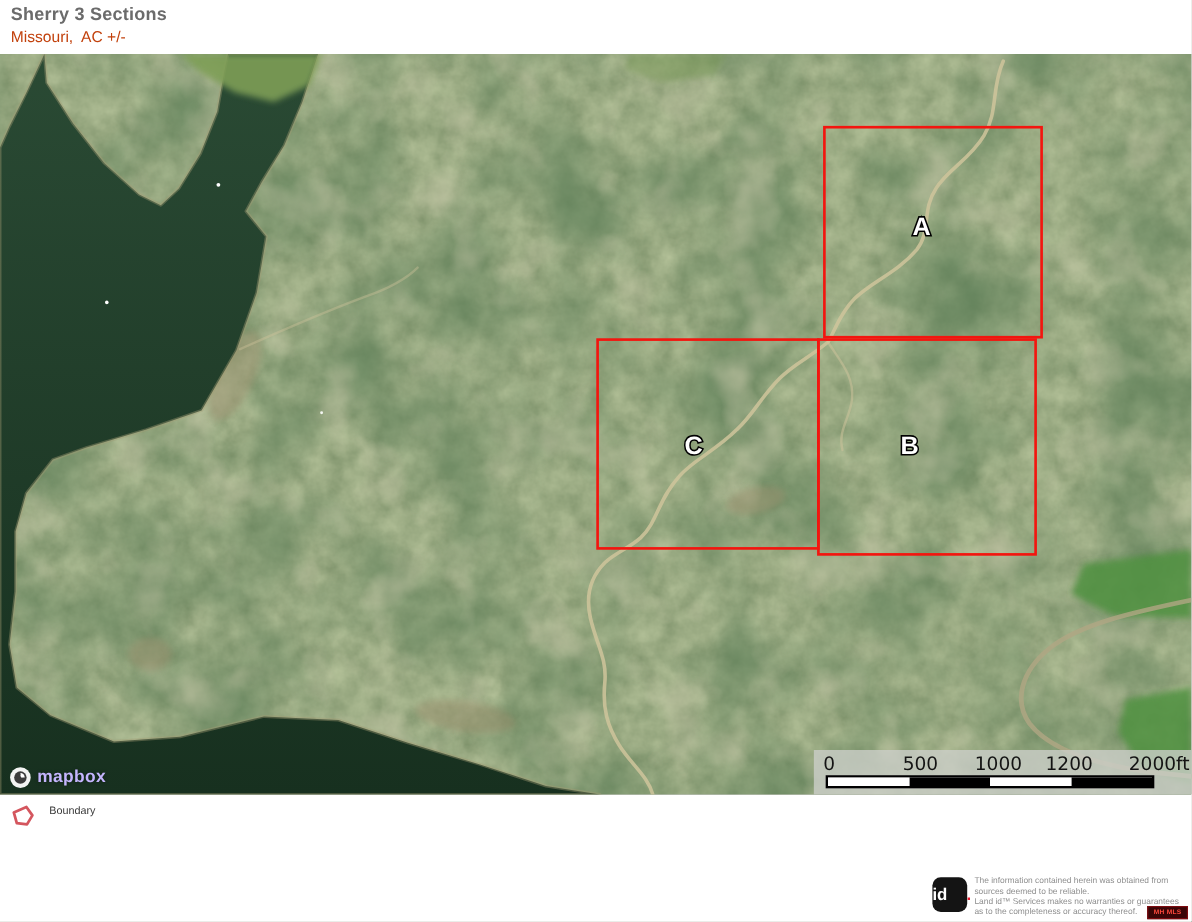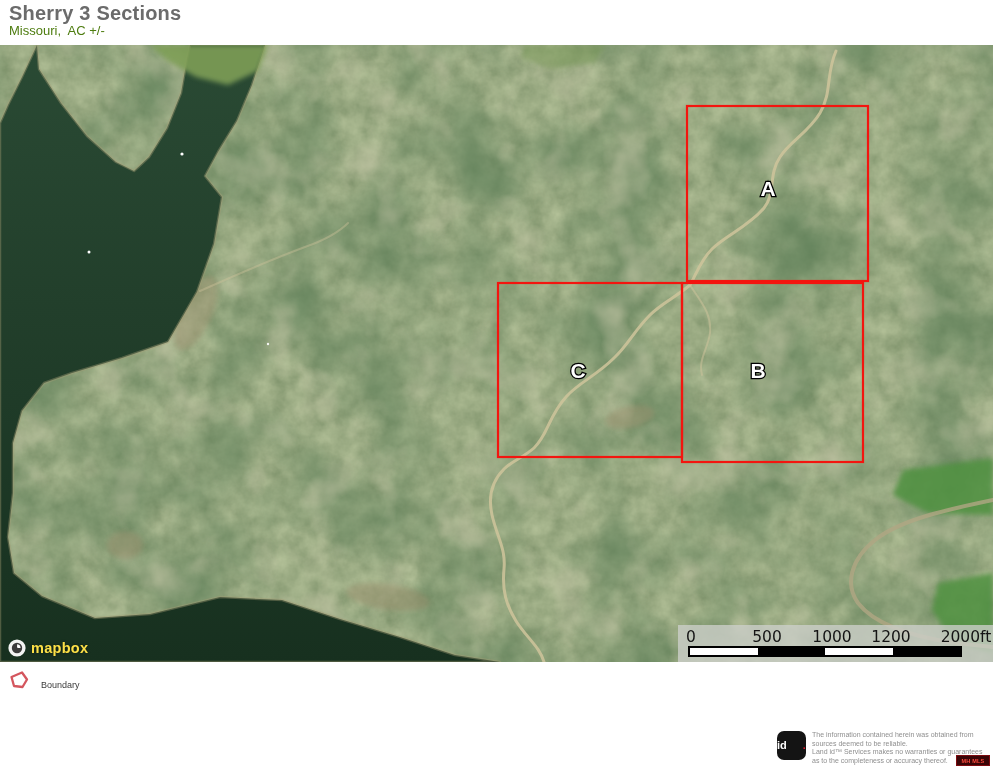--- a/index.html
+++ b/index.html
@@ -2,50 +2,50 @@
 <html><head>
 <meta charset="utf-8">
 <style>
   * { box-sizing: border-box; }
   html,body { margin:0; padding:0; background:#fff; }
   body { width:993px; height:768px; font-family:"Liberation Sans", sans-serif; }
   .page { position:relative; width:993px; height:768px; overflow:hidden; background:#fff; }
 
   
   .hdr { position:absolute; left:9px; top:4px; }
-  .hdr h1 { margin:0; font-size:20px; line-height:18px; font-weight:bold; color:#6b6b6b; letter-spacing:.2px; }
-  .hdr p  { margin:1px 0 0 0; font-size:13px; line-height:16px; color:#4d7c0f; white-space:pre; }
+  .hdr h1 { margin:0; font-size:15px; line-height:18px; font-weight:bold; color:#6b6b6b; letter-spacing:.2px; }
+  .hdr p  { margin:1px 0 0 0; font-size:13px; line-height:16px; color:#c2410c; white-space:pre; }
 
   
   .map { position:absolute; left:0; top:45px; width:993px; height:617px; background:#46583a; overflow:hidden; }
   .map svg.art { position:absolute; left:0; top:0; width:993px; height:617px; display:block; }
 
   
   .mapbox { position:absolute; left:8px; bottom:5px; display:flex; align-items:center; gap:5px; }
-  .mapbox .word { color:#fde047; font-size:14.5px; font-weight:bold; letter-spacing:.3px;
+  .mapbox .word { color:#c4b5fd; font-size:14.5px; font-weight:bold; letter-spacing:.3px;
                   text-shadow:0 0 3px rgba(0,0,0,.45); }
 
   
   .scale { position:absolute; right:0; bottom:0; width:315px; height:37px;
            background:rgba(205,207,202,.78); }
   .scale .lab { position:absolute; top:3px; transform:translateX(-50%);
                 font-family:"DejaVu Sans", sans-serif; font-size:15.5px; color:#141414; white-space:nowrap; }
   .scale .bar { position:absolute; left:10px; top:21px; width:274px; height:11px;
                 border:2px solid #000; display:flex; background:#fff; }
   .scale .seg { height:100%; flex:1 1 auto; }
   .scale .seg.w { background:#fff; } .scale .seg.b { background:#000; }
 
   
-  .legend { position:absolute; left:8px; top:670px; display:flex; align-items:flex-end; gap:11px; }
+  .legend { position:absolute; left:8px; top:670px; display:flex; align-items:flex-start; gap:11px; }
   .legend .lab { font-size:9px; color:#3a3a3a; }
 
   .disc { position:absolute; left:777px; top:731px; display:flex; gap:6px; }
   .idlogo { width:29px; height:29px; background:#141414; border-radius:7px; flex:0 0 29px;
             display:flex; align-items:center; justify-content:flex-start;
-            color:#fff; font-weight:bold; font-size:11px; line-height:13px;gap:16px; }
+            color:#fff; font-weight:bold; font-size:14px; line-height:13px;gap:16px; }
   .idlogo .dot { color:#e8192c; }
   .dtext { width:176px; font-size:7px; line-height:8.6px; color:#8f8f8f; }
   .badge { position:absolute; left:956px; top:755px; width:34px; height:11px;
            background:#3a0507; color:#ff4a3d; font-size:5.5px; font-weight:bold;
            display:flex; align-items:center; justify-content:center; letter-spacing:.2px;
            border:1px solid #7e0a0f; }
 </style>
 </head>
 <body>
 

